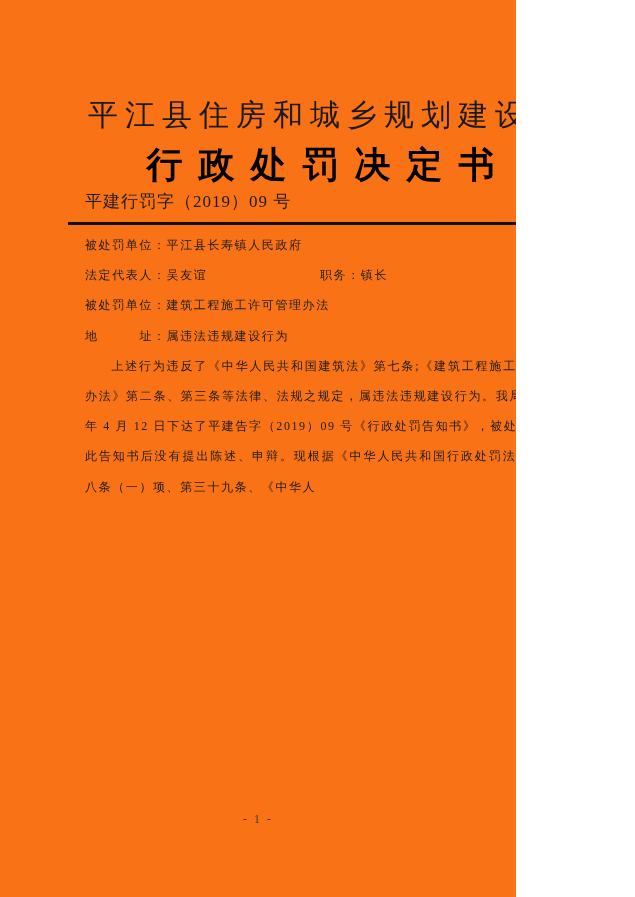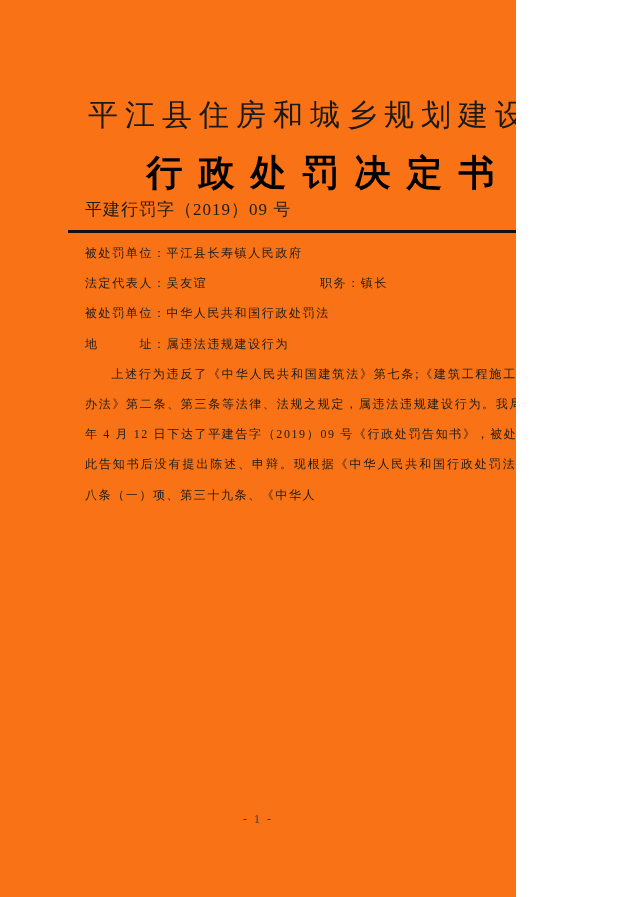--- a/index.html
+++ b/index.html
@@ -26,21 +26,21 @@
     margin-top: 94px;
     text-align: center;
     font-size: 30px;
     letter-spacing: 7px;
     white-space: nowrap;
     font-weight: 400;
     color: #1a1a1a;
     line-height: 42px;
   }
   .doc-title {
-    margin-top: 14px;
+    margin-top: 6px;
     text-align: center;
     font-size: 36px;
     letter-spacing: 16px;
     white-space: nowrap;
     font-weight: 700;
     color: #000000;
     line-height: 46px;
   }
   .doc-number {
     margin-top: 2px;
@@ -96,21 +96,21 @@
     <div class="body-block">
 
       <div class="info-row">
         <span>被处罚单位：</span><span>平江县长寿镇人民政府</span>
       </div>
       <div class="info-row">
         <span class="info-left"><span>法定代表人：</span><span>吴友谊</span></span><span>职务：</span><span>镇长</span>
       </div>
 
       <div class="info-row">
-        <span>被处罚单位：</span><span>中华人民共和国行政处罚法</span>
+        <span>被处罚单位：</span><span>建筑工程施工许可管理办法</span>
       </div>
       <div class="info-row">
         <span>地　　　址：</span><span>属违法违规建设行为</span>
       </div>
 
       <p class="para">上述行为违反了《中华人民共和国建筑法》第七条;《建筑工程施工许可管理办法》第二条、第三条等法律、法规之规定，属违法违规建设行为。我局于 2019 年 4 月 12 日下达了平建告字（2019）09 号《行政处罚告知书》，被处罚单位接此告知书后没有提出陈述、申辩。现根据《中华人民共和国行政处罚法》第三十八条（一）项、第三十九条、《中华人</p>
     </div>
   </div>
 
   <div class="footer">- 1 -</div>

